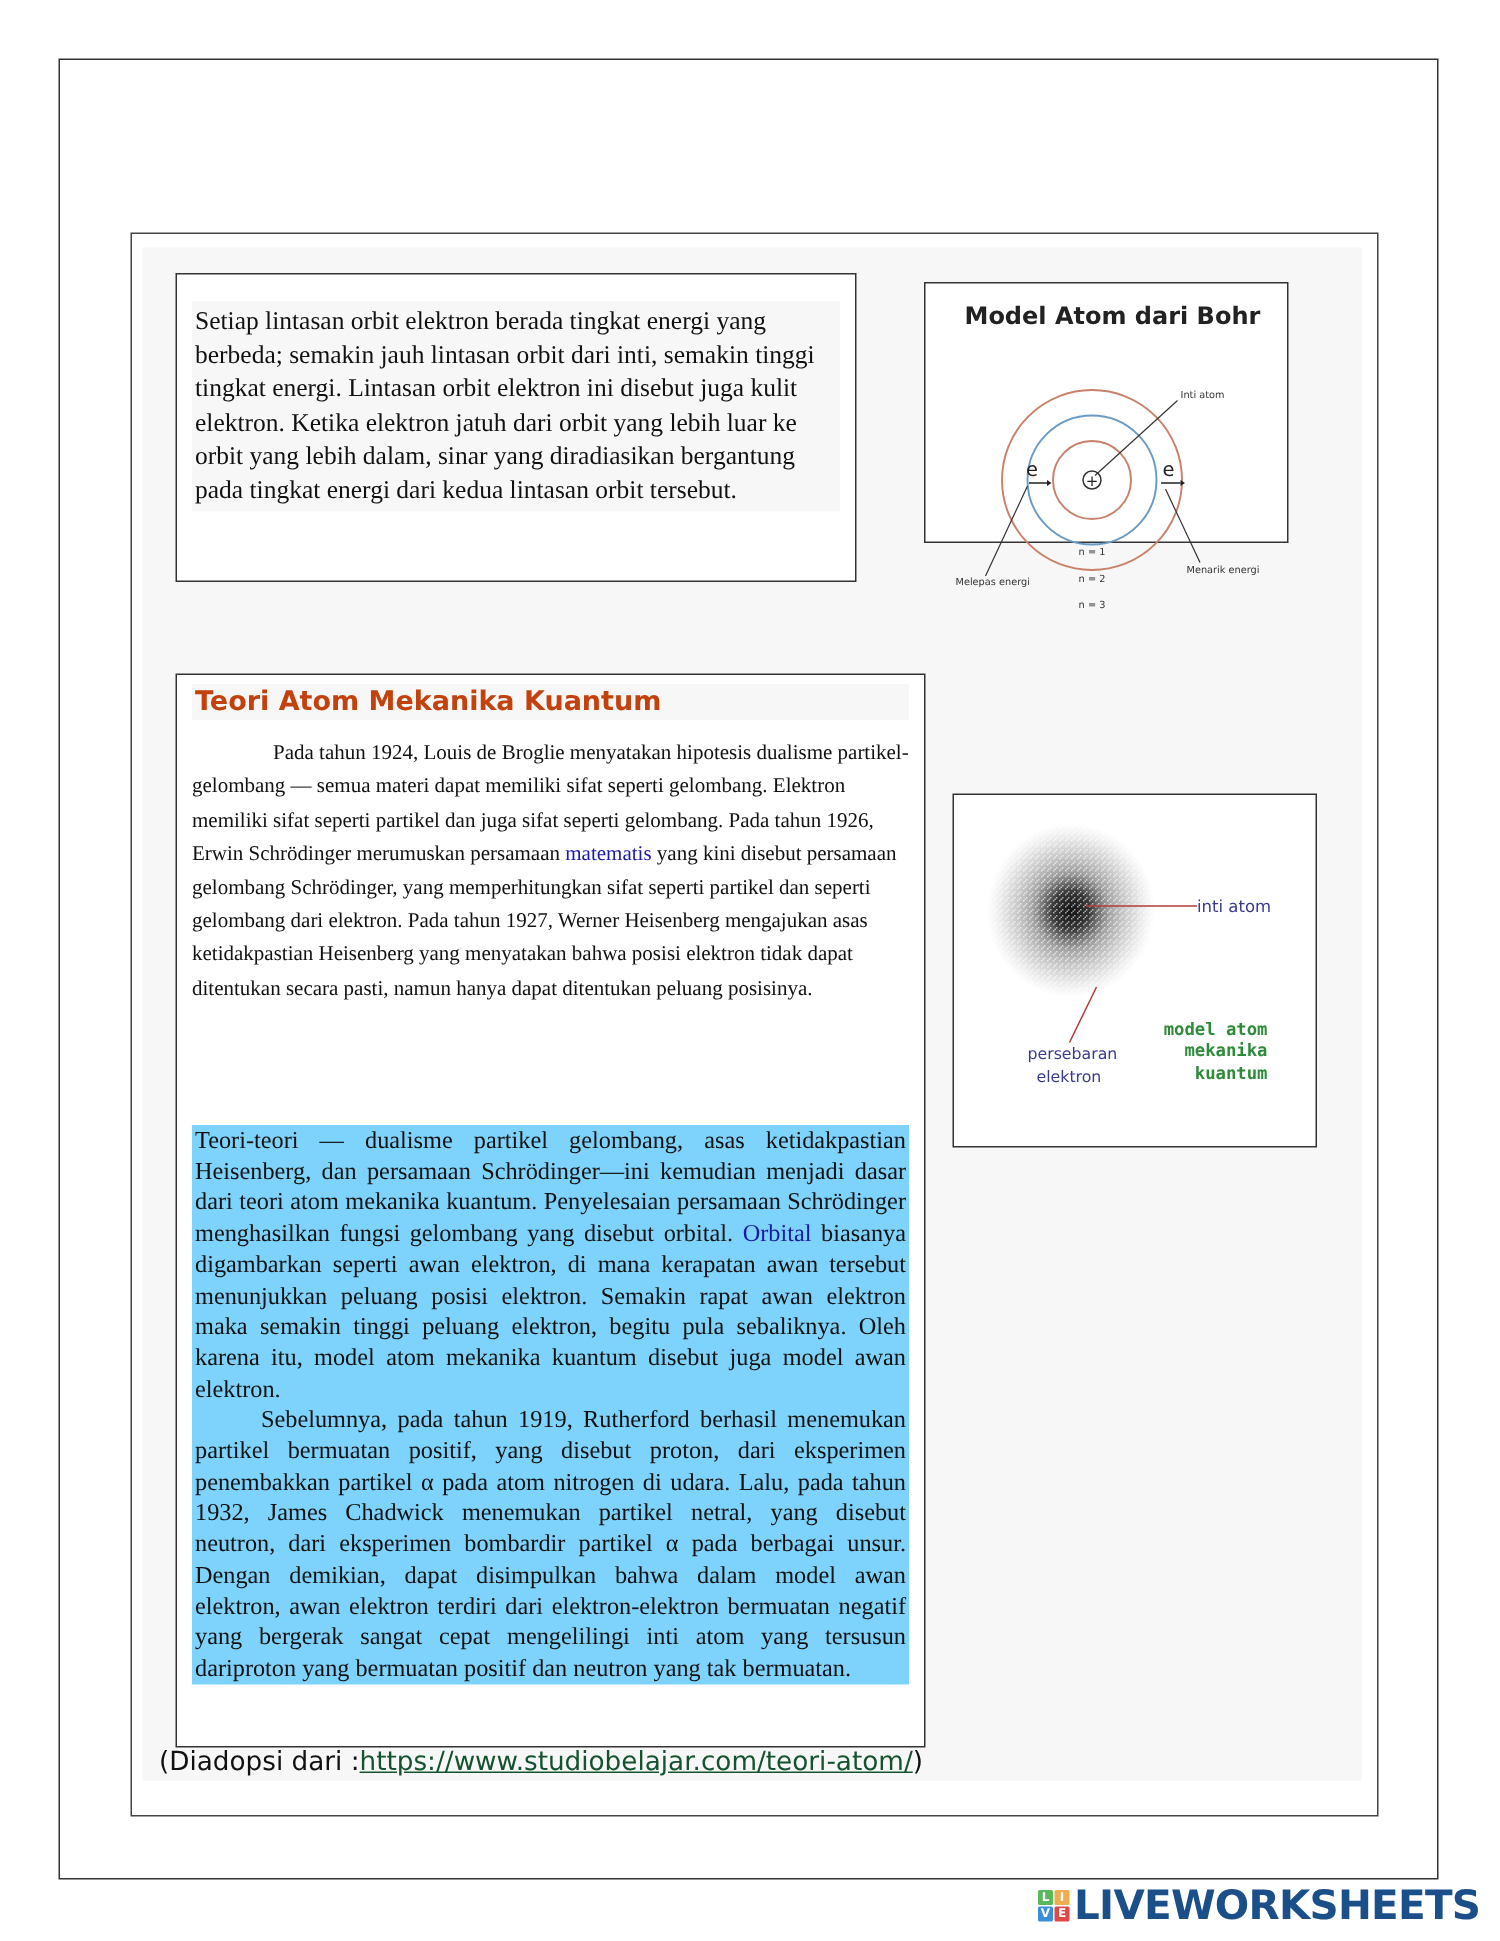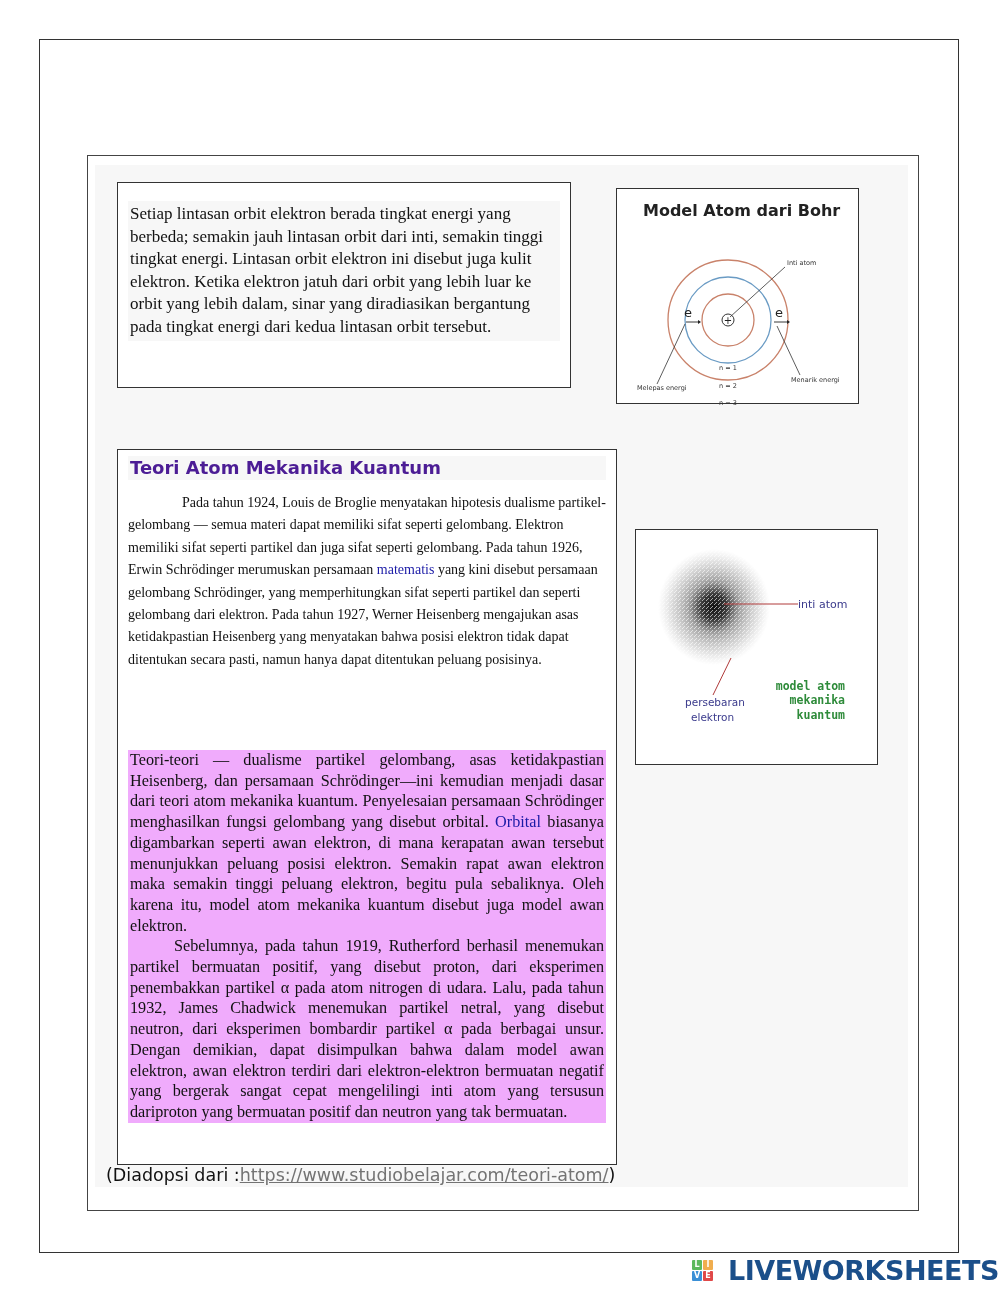--- a/index.html
+++ b/index.html
@@ -9,49 +9,49 @@
                  border:1px solid #333; box-sizing:border-box; background:#fff; }
   .inner-frame { position:absolute; left:87px; top:155px; width:832px; height:1056px;
                  border:1px solid #444; box-sizing:border-box; background:#fff; }
   .gray-panel { position:absolute; left:95px; top:165px; width:813px; height:1022px; background:#f7f7f7; }
 
   .bohr-text-box { position:absolute; left:117px; top:182px; width:454px; height:206px;
                    border:1px solid #333; box-sizing:border-box; background:#fff; }
   .bohr-text { position:absolute; left:10px; top:6px; width:432px; background:#f7f7f7;
                font-size:17px; line-height:22.6px; padding:2px 3px 2px 2px; box-sizing:border-box;margin-top:12px; }
 
-  .bohr-figure { position:absolute; left:616px; top:188px; width:243px; height:216px;
+  .bohr-figure { position:absolute; left:616px; top:188px; width:243px; height:174px;
                  border:1px solid #333; box-sizing:border-box; background:#fff; }
   .quantum-figure { position:absolute; left:635px; top:529px; width:243px; height:236px;
                     border:1px solid #333; box-sizing:border-box; background:#fff; }
   .fig-svg { position:absolute; left:0; top:0; }
 
   .qm-box { position:absolute; left:117px; top:449px; width:500px; height:716px;
             border:1px solid #333; box-sizing:border-box; background:#fff; }
   .qm-title { position:absolute; left:10px; top:6px; width:478px; height:24px; background:#f7f7f7;
               font-family:"DejaVu Sans", sans-serif; font-weight:bold; font-size:18px; line-height:24px;
-              padding-left:2px; box-sizing:border-box; color:#4c1d95; }
+              padding-left:2px; box-sizing:border-box; color:#c2410c; }
   .qm-p1 { position:absolute; left:10px; top:42px; width:478px; font-size:14px; line-height:22.4px;
            margin:0; }
   .qm-p1 .indent { display:inline-block; width:54px; }
-  .qm-p2 { position:absolute; left:10px; top:300px; width:478px; background:#f0abfc;
+  .qm-p2 { position:absolute; left:10px; top:300px; width:478px; background:#7dd3fc;
            font-size:16.2px; line-height:20.7px; text-align:justify; margin:0; padding:0 2px 0 2px; box-sizing:border-box; }
   .qm-p2 .indent { display:inline-block; width:44px; }
   .link-blue { color:#1a1aa6; }
 
   .source { position:absolute; left:106px; top:1165px; font-family:"DejaVu Sans", sans-serif;
             font-size:17.5px; color:#111; white-space:nowrap; }
-  .source a { color:#737373; text-decoration:underline; }
+  .source a { color:#14532d; text-decoration:underline; }
 
   .brand { position:absolute; left:692px; top:1256px; height:28px; display:flex; align-items:center; }
   .brand-grid { display:grid; grid-template-columns:10px 10px; grid-template-rows:10px 10px; gap:1px; margin-right:3px; }
   .brand-grid span { font-family:"DejaVu Sans", sans-serif; font-size:8px; font-weight:bold; color:#fff;
                      display:flex; align-items:center; justify-content:center; border-radius:1px; }
   .brand-name { font-family:"DejaVu Sans", sans-serif; font-weight:bold; font-size:27px; color:#1b4f8a;
-                letter-spacing:-0.5px;margin-left:12px; }
+                letter-spacing:-0.5px; }
 </style>
 </head>
 <body>
 
 <div class="outer-frame"></div>
 <div class="inner-frame"></div>
 <div class="gray-panel"></div>
 
 <div class="bohr-text-box">
   <div class="bohr-text">Setiap lintasan orbit elektron berada tingkat energi yang berbeda; semakin jauh lintasan orbit dari inti, semakin tinggi tingkat energi. Lintasan orbit elektron ini disebut juga kulit elektron. Ketika elektron jatuh dari orbit yang lebih luar ke orbit yang lebih dalam, sinar yang diradiasikan bergantung pada tingkat energi dari kedua lintasan orbit tersebut.</div>

